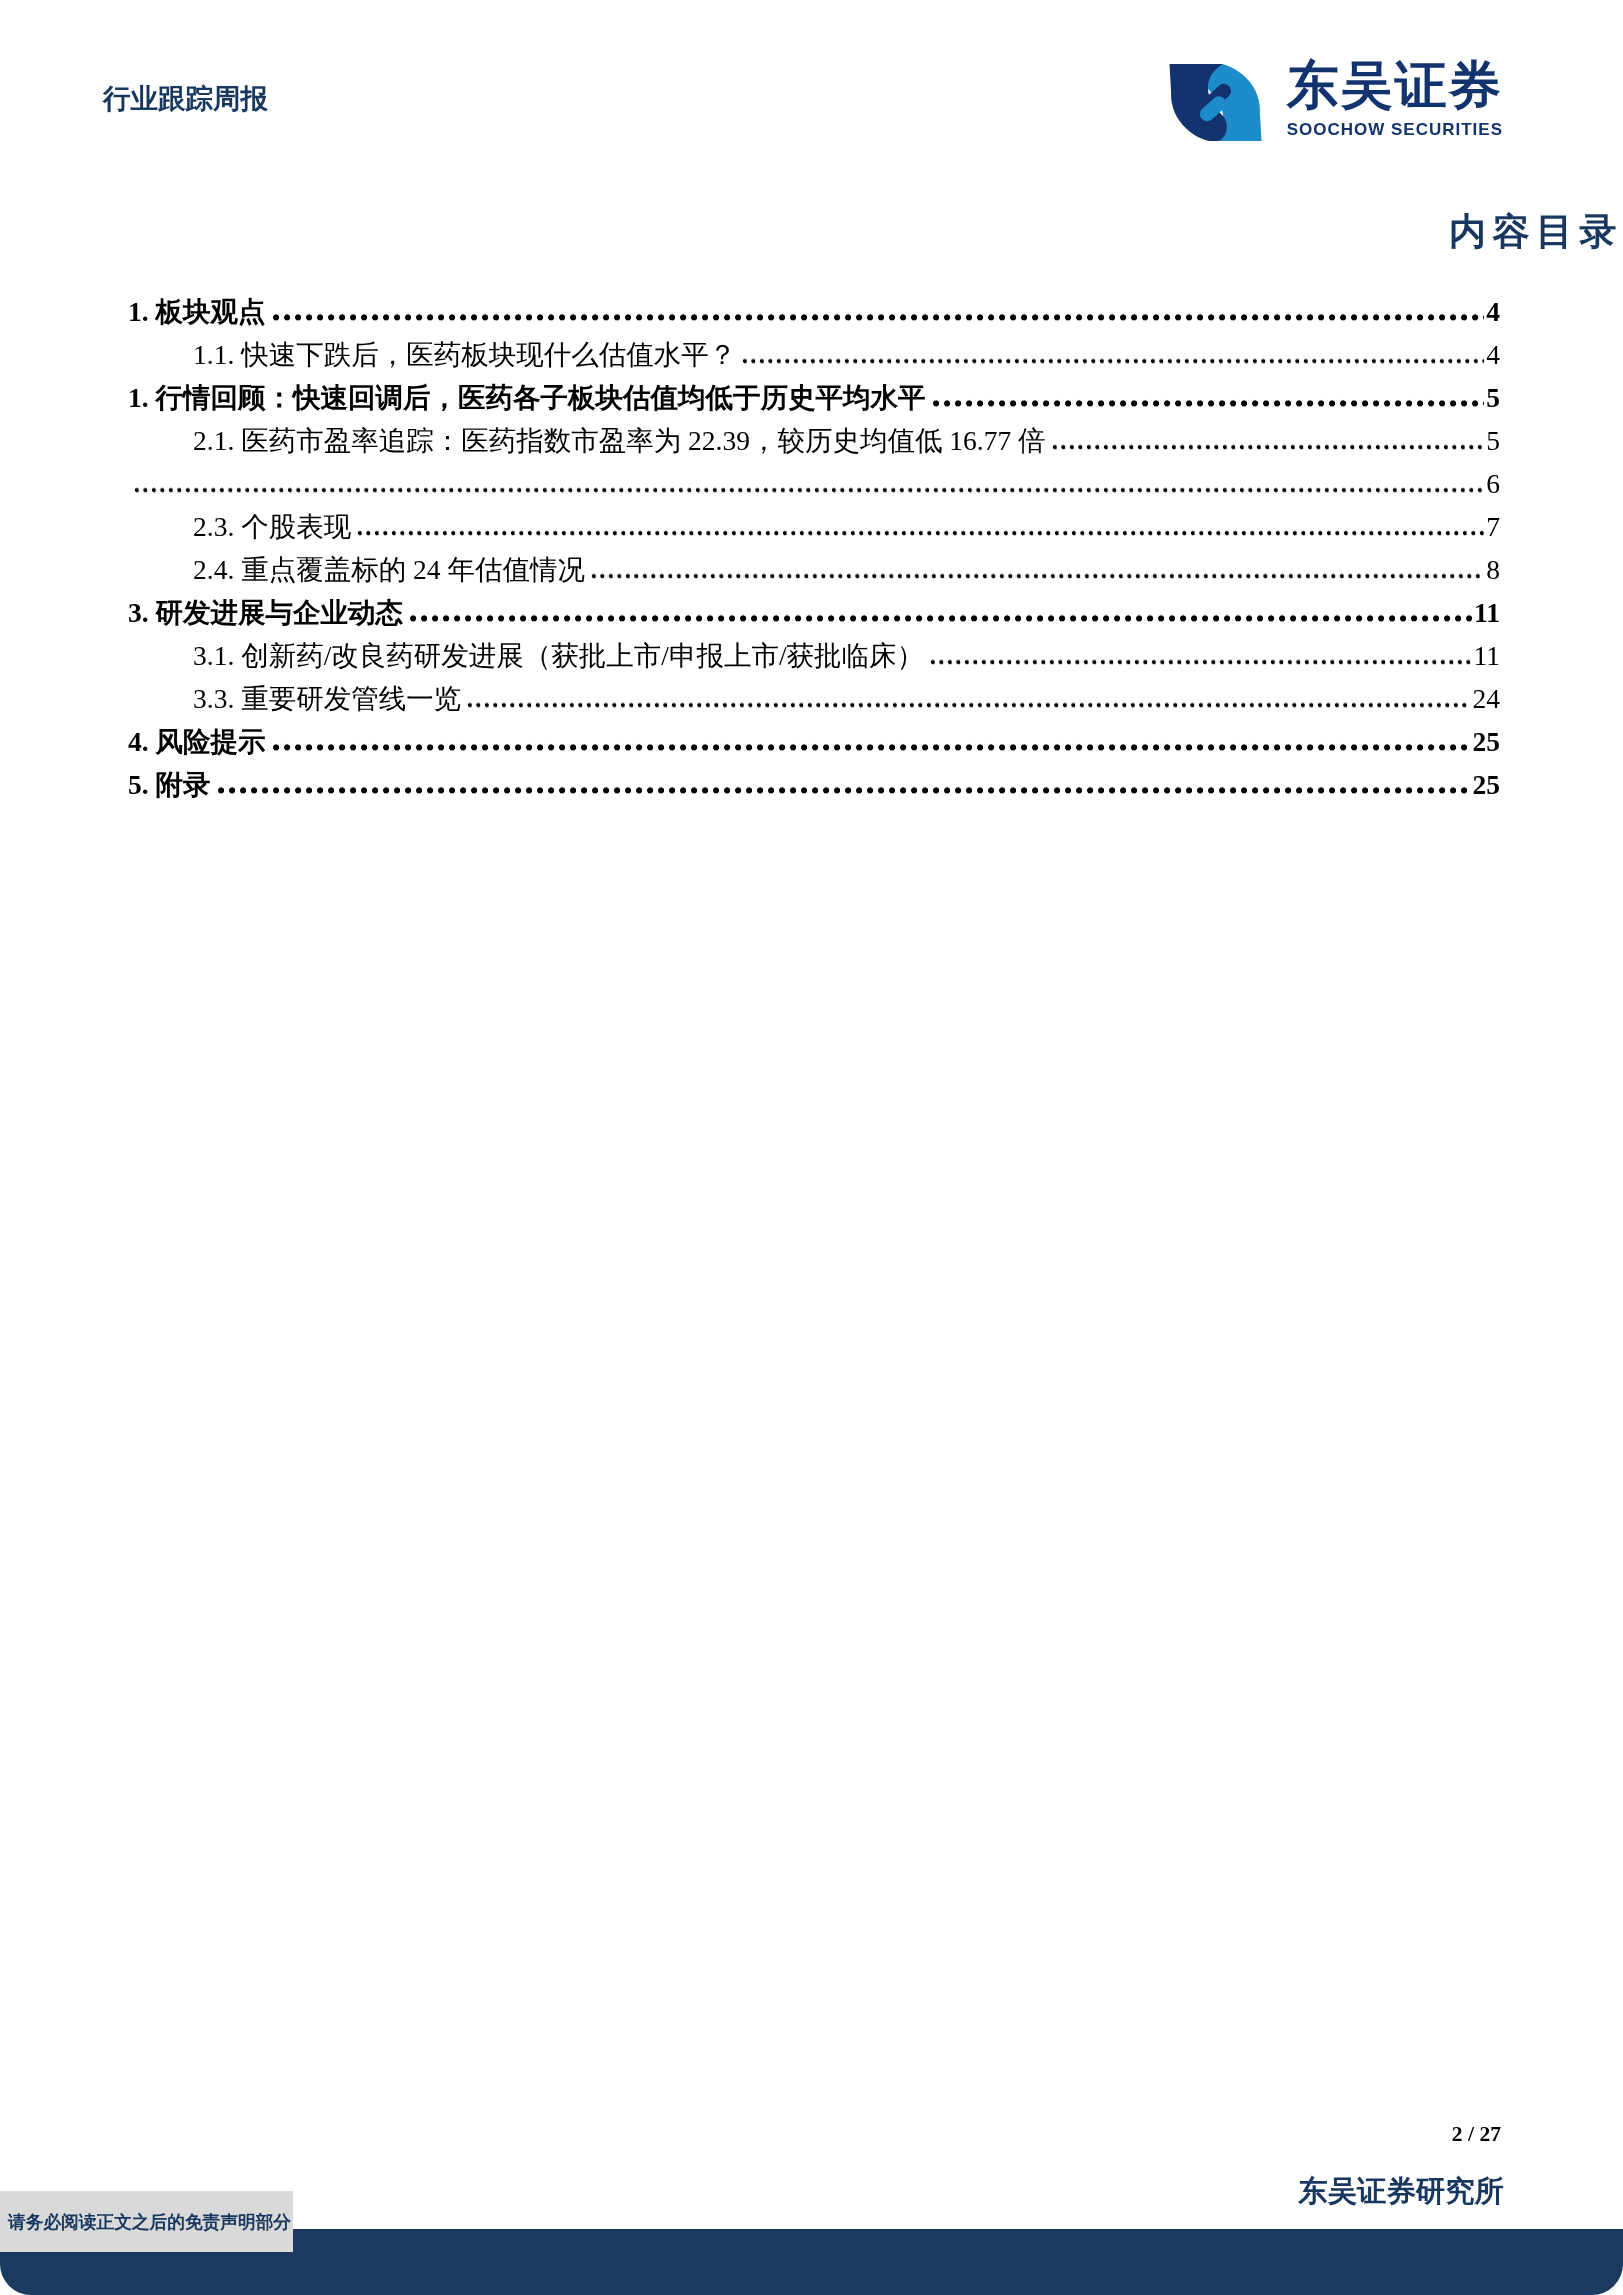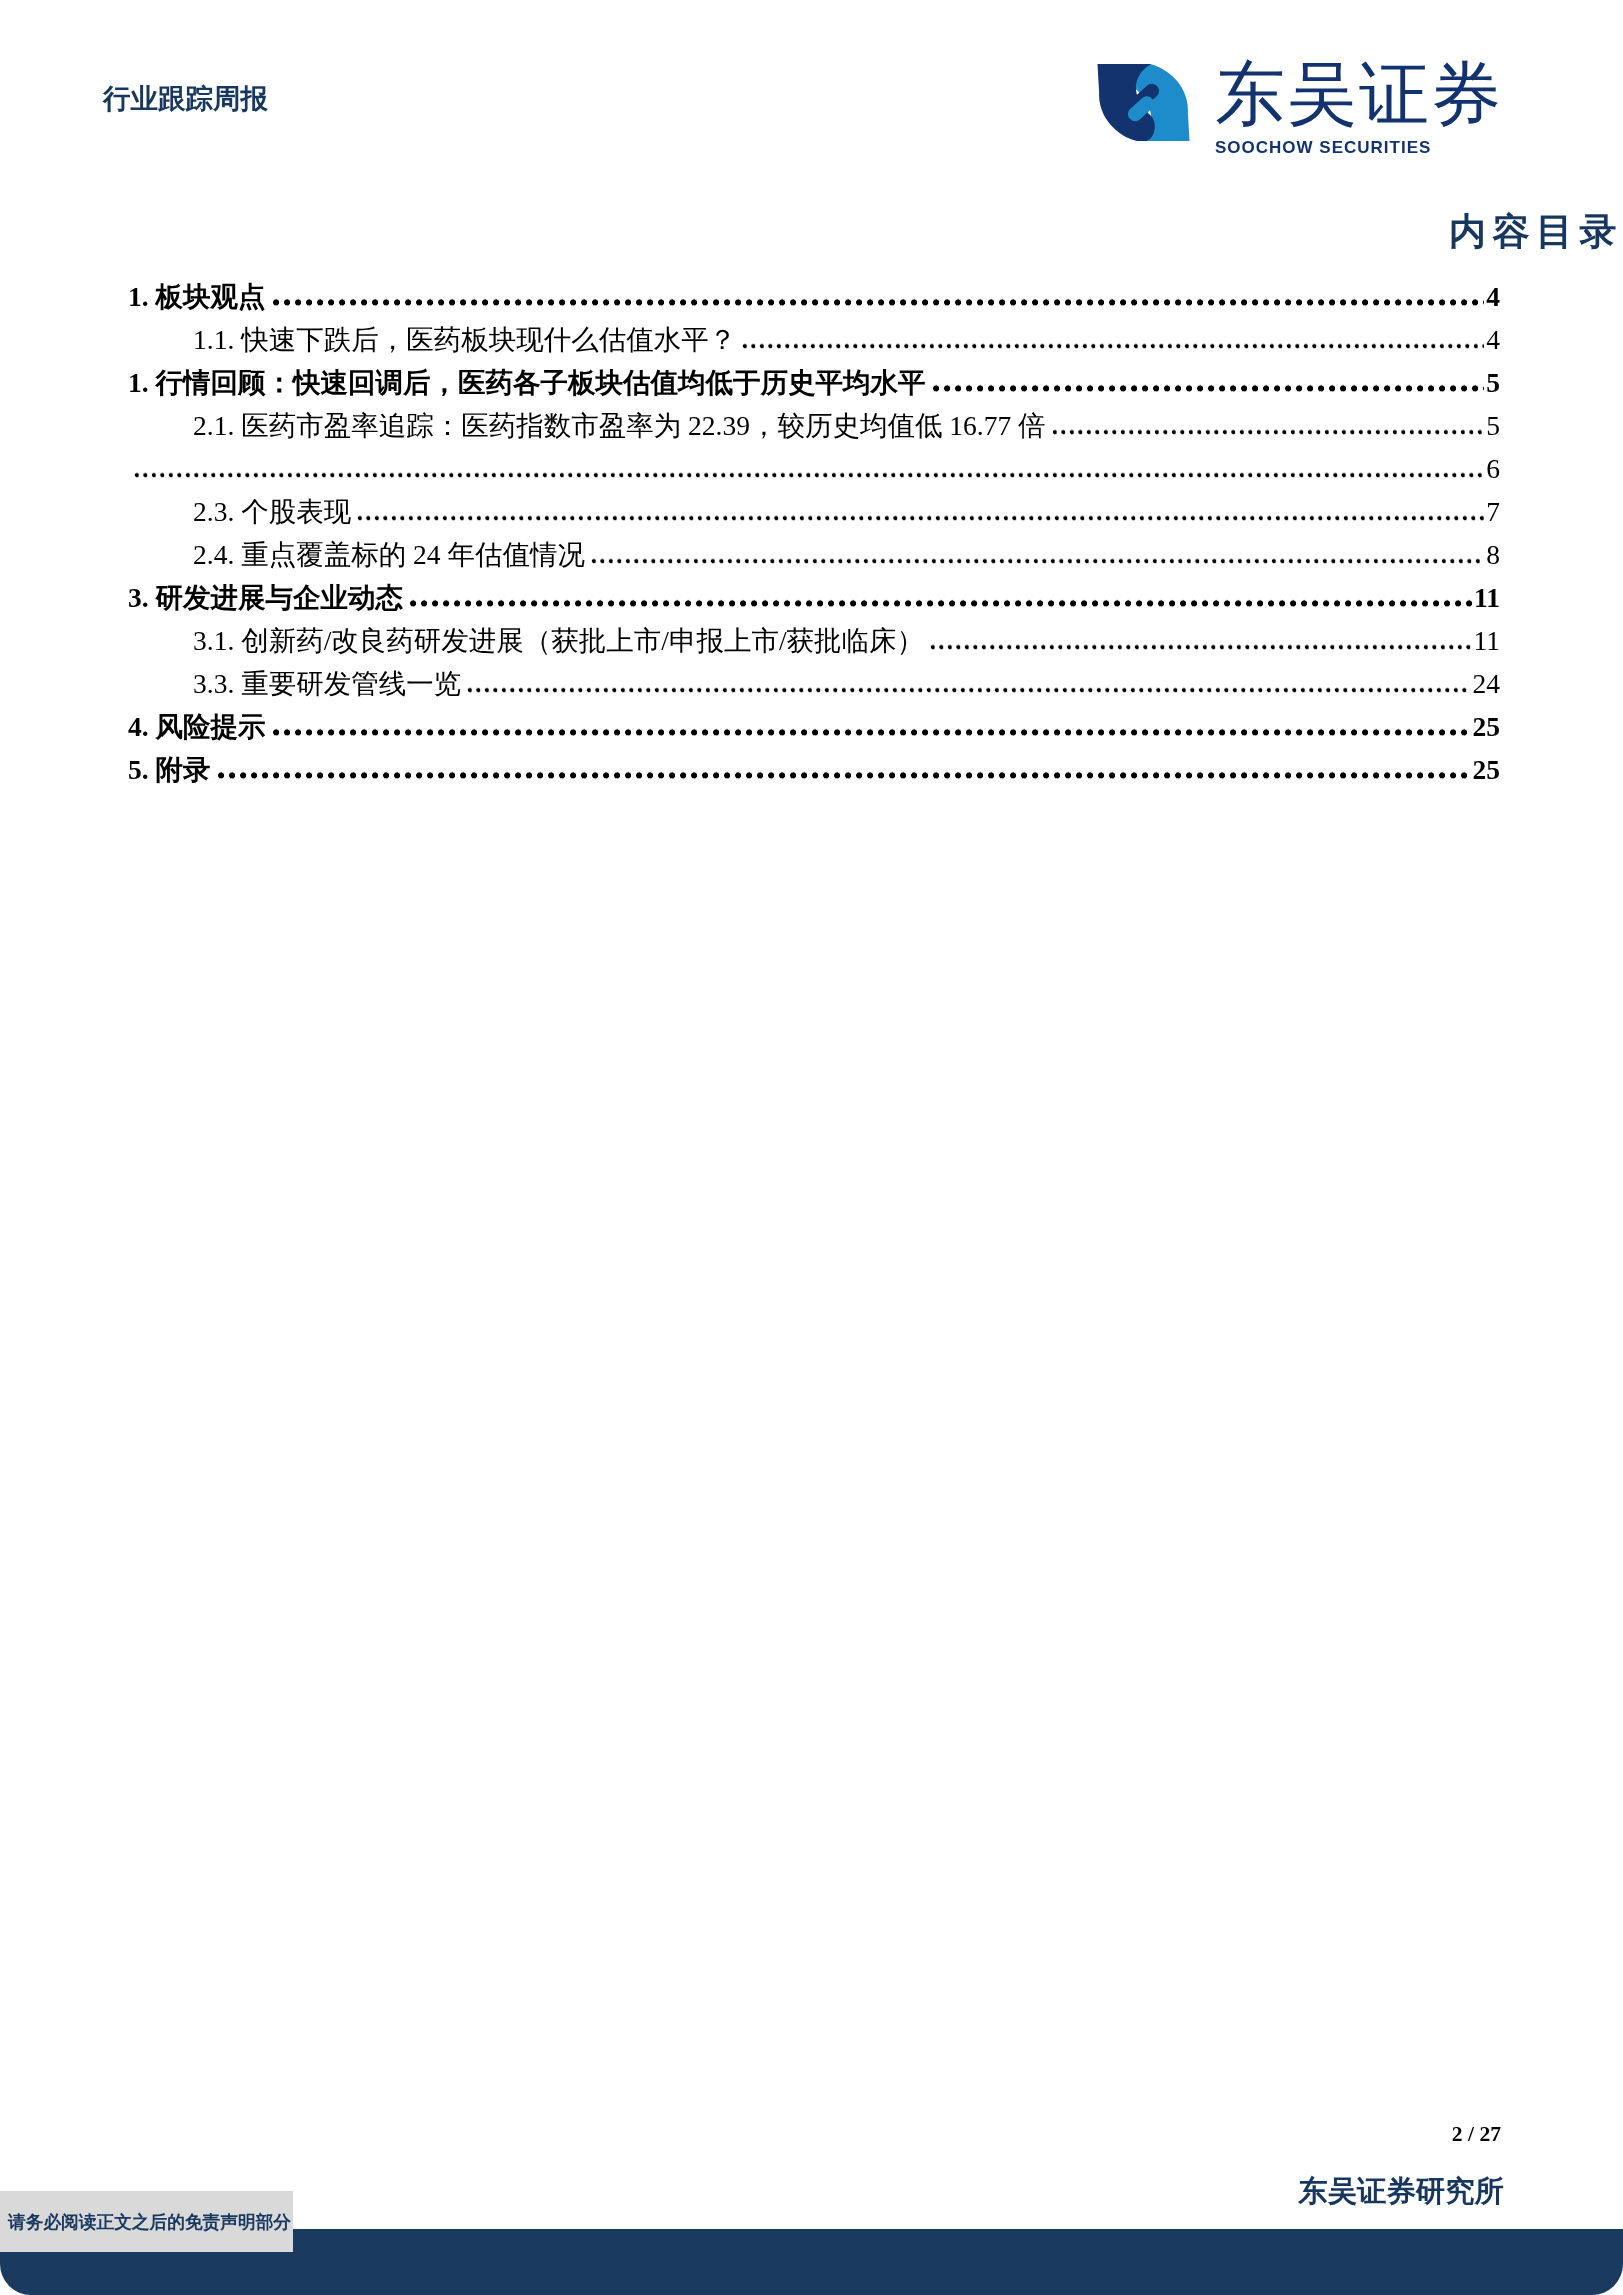--- a/index.html
+++ b/index.html
@@ -27,38 +27,38 @@
   }
   .brand{
     position:absolute;top:60px;right:120px;
     display:flex;align-items:flex-start;gap:22px;
   }
   .brand-icon{width:99px;height:77px;margin-top:3.9px;flex:none;}
   .brand-icon .ln{fill:var(--logo-navy);}
   .brand-icon .lb{fill:var(--logo-blue);}
   .brand-text{display:flex;flex-direction:column;align-items:flex-start;}
   .brand-cn{
-    font-size:70px;font-weight:400;color:var(--logo-navy);
+    font-size:52px;font-weight:700;color:var(--logo-navy);
     letter-spacing:2px;line-height:1;white-space:nowrap;
   }
   .brand-en{
     font-family:"Liberation Sans","DejaVu Sans",sans-serif;
     font-size:17px;font-weight:700;color:var(--logo-navy);
     letter-spacing:1px;margin-top:7.9px;white-space:nowrap;
   }
 
   
   .toc-title{
     position:absolute;top:207px;left:0;width:100%;
     text-align:right;margin:0;
     font-size:37px;font-weight:700;color:var(--navy);
     letter-spacing:6.5px;
   }
   .toc{
-    position:absolute;left:128px;top:270px;width:1372px;
+    position:absolute;left:128px;top:285px;width:1372px;
   }
   .toc-row{
     display:flex;align-items:flex-end;
     height:43px;font-size:27.5px;color:#000;
   }
   .toc-row.lv1{font-weight:700;}
   .toc-row.lv2 .toc-label{margin-left:65px;}
   .toc-label{white-space:nowrap;line-height:1.15;}
   .toc-page{line-height:1.15;}
   .toc-dots{

